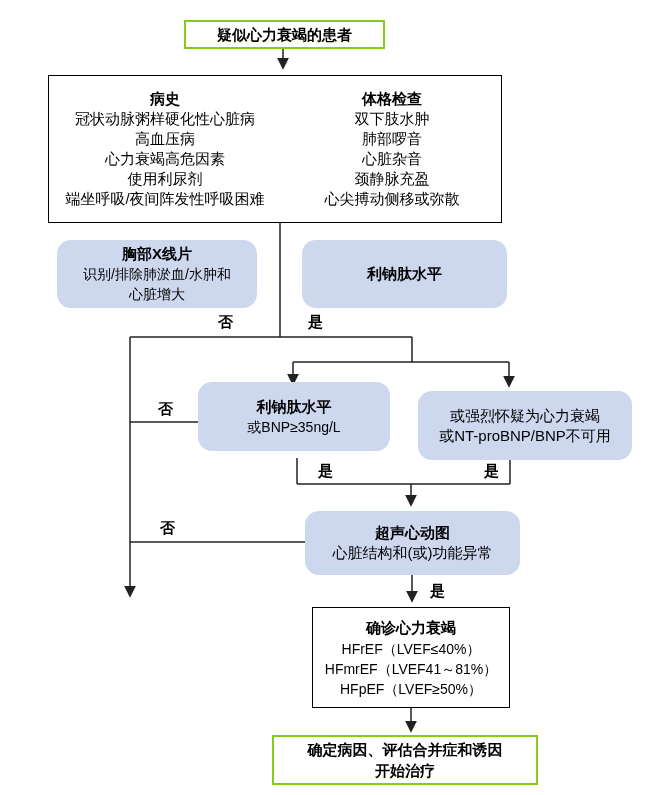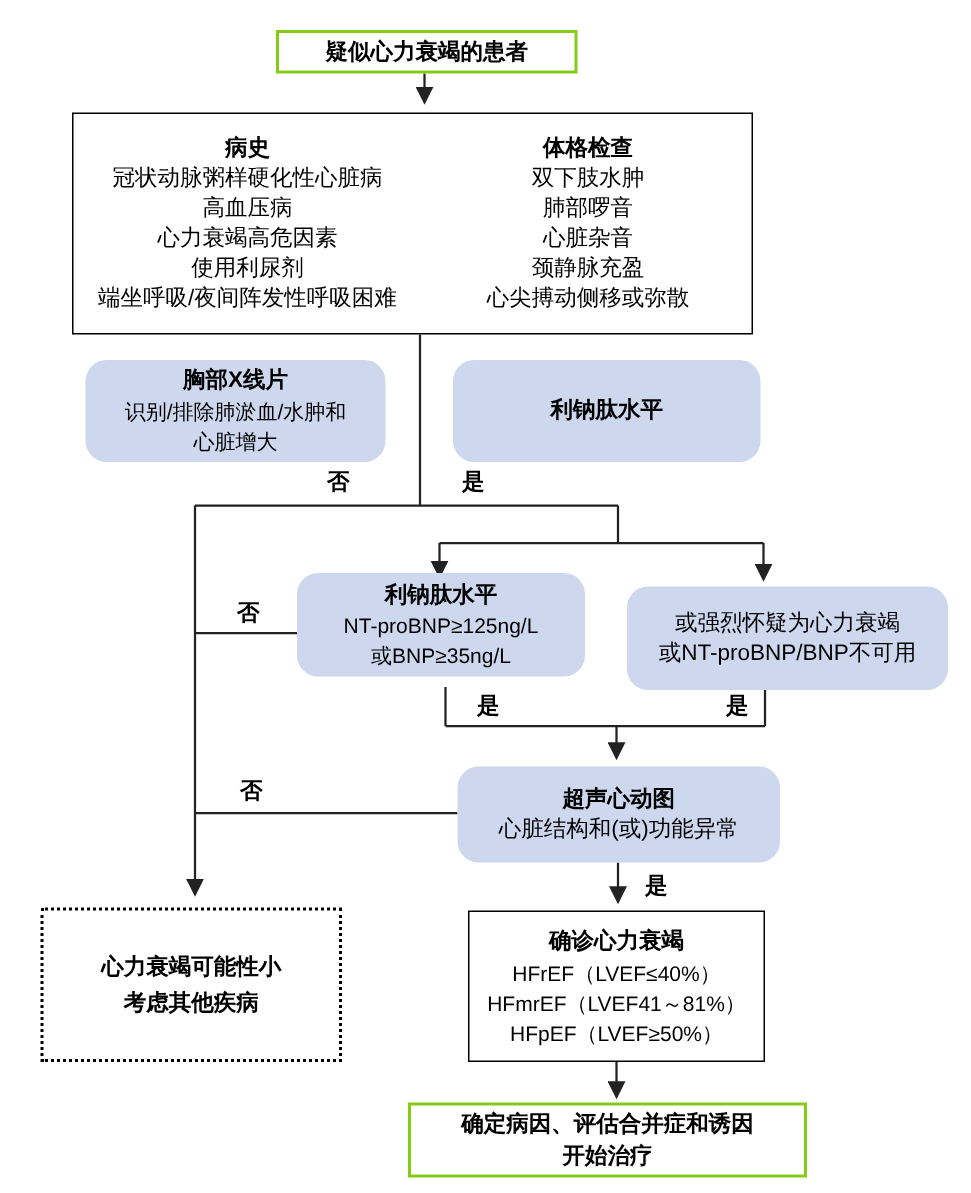--- a/index.html
+++ b/index.html
@@ -81,38 +81,33 @@
     <div>识别/排除肺淤血/水肿和</div>
     <div>心脏增大</div>
   </div>
 
   <div class="node rounded t b" style="left:302px;top:240px;width:205px;height:68px;">
     <div>利钠肽水平</div>
   </div>
 
   <div class="node rounded t-sm" style="left:198px;top:382px;width:192px;height:69px;">
     <div class="b t">利钠肽水平</div>
-    <div>NT-proBNP≥125ng/L</div>
     <div>或BNP≥35ng/L</div>
   </div>
 
   <div class="node rounded t-sm" style="left:418px;top:391px;width:214px;height:69px;">
     <div class="t">或强烈怀疑为心力衰竭</div>
     <div class="t">或NT-proBNP/BNP不可用</div>
   </div>
 
   <div class="node rounded t" style="left:305px;top:511px;width:215px;height:64px;">
     <div class="b">超声心动图</div>
     <div>心脏结构和(或)功能异常</div>
   </div>
 
-  <div class="node dotted t b" style="left:27px;top:605px;width:201px;height:103px;line-height:24px;">
-    <div>心力衰竭可能性小</div>
-    <div>考虑其他疾病</div>
-  </div>
 
   <div class="node rect-thin t" style="left:312px;top:607px;width:198px;height:101px;line-height:22px;">
     <div class="b">确诊心力衰竭</div>
     <div class="t-sm">HFrEF（LVEF≤40%）</div>
     <div class="t-sm">HFmrEF（LVEF41～81%）</div>
     <div class="t-sm">HFpEF（LVEF≥50%）</div>
   </div>
 
   <div class="node rect t b" style="left:272px;top:735px;width:266px;height:50px;line-height:21px;">
     <div>确定病因、评估合并症和诱因</div>

